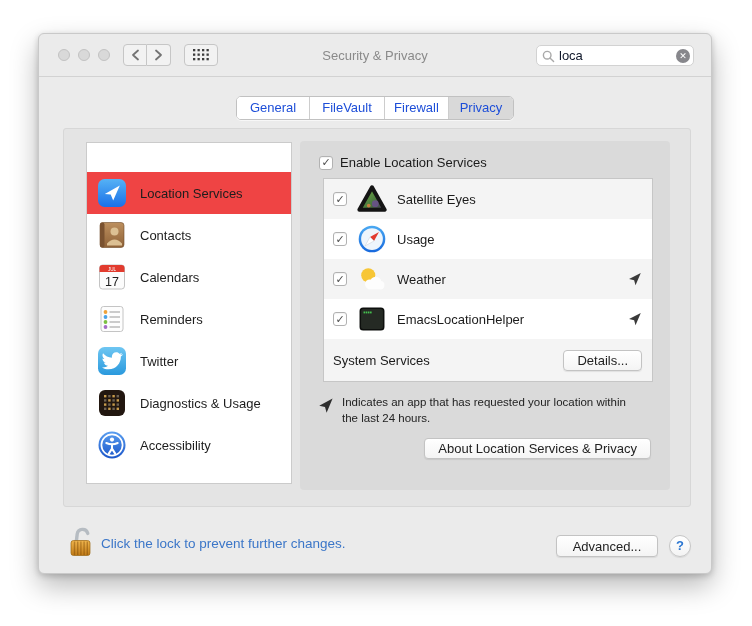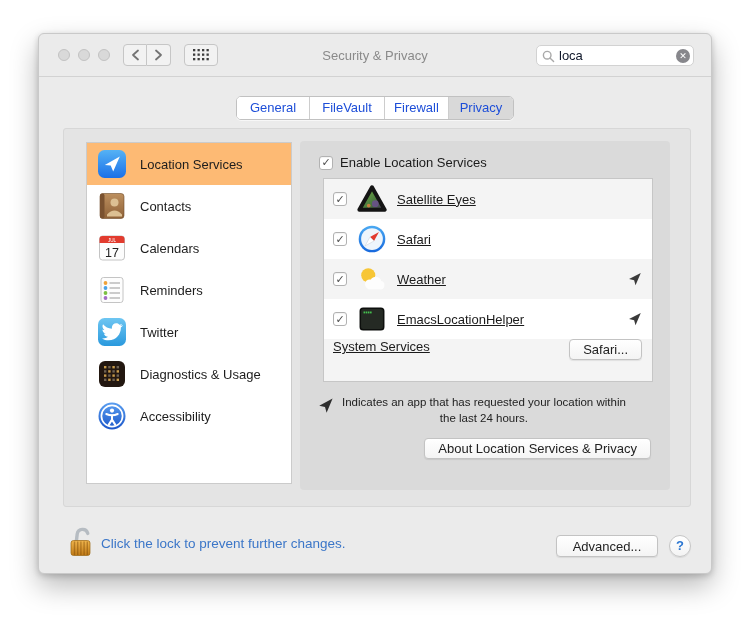--- a/index.html
+++ b/index.html
@@ -46,48 +46,48 @@
   .seg.sel { background:#d9d9d9; }
   .seg.w1{width:73px}.seg.w2{width:75px}.seg.w3{width:64px}.seg.w4{width:64px}
 
   
   .tabbox { position:absolute; left:24px; top:94px; width:628px; height:379px;
     background:#e4e4e4; border:1px solid #d7d7d7; border-radius:3px; }
   .sidebar { position:absolute; left:22px; top:13px; width:206px; height:342px;
     background:#ffffff; border:1px solid #cbcbcb; }
   .siderow { height:42px; display:flex; align-items:center; padding-left:10px; gap:13px;
     font-size:13px; color:#1d1d1d; }
-  .siderow.sel { background:#fdba74; }
+  .siderow.sel { background:#ef4444;margin-top:29px; }
   .sicon { width:30px; height:30px; flex:0 0 30px; }
 
   .rpanel { position:absolute; left:236px; top:12px; width:370px; height:349px;
     background:#dadada; border-radius:4px; padding:14px 19px 0 19px; }
   .enable { display:flex; align-items:center; gap:7px; font-size:13px; color:#1b1b1b; }
   .cbx { width:14px; height:14px; background:#fff; border:1px solid #b2b2b2;
     border-radius:3px; font-size:11px; font-weight:bold; color:#4c4c4c;
     display:flex; align-items:center; justify-content:center; line-height:1;
     box-shadow:inset 0 1px 1px rgba(0,0,0,.05); flex:0 0 14px; }
   .desc { font-size:11px; color:#2a2a2a; margin-top:5px; }
 
   .applist { margin:8px 0 0 4px; width:330px; background:#fff;
     border:1px solid #c6c6c6; }
   .approw { height:40px; display:flex; align-items:center; padding:0 10px 0 9px; gap:10px; }
   .approw.alt { background:#f4f4f4; }
-  .appname { font-size:13px; color:#1b1b1b; flex:1;text-decoration:underline; }
+  .appname { font-size:13px; color:#1b1b1b; flex:1; }
   .aicon { width:30px; height:30px; flex:0 0 30px; }
-  .sysrow { height:42px; display:flex; align-items:flex-start; padding:0 10px 0 9px;
+  .sysrow { height:42px; display:flex; align-items:center; padding:0 10px 0 9px;
     background:#f4f4f4; }
   .sysrow .appname { font-size:13px; }
   .pushbtn { background:linear-gradient(#ffffff,#f4f4f4); border:1px solid #c3c3c3;
     border-radius:4px; height:21px; font-size:13px; color:#222; padding:0 13px;
     font-family:"Liberation Sans","DejaVu Sans",sans-serif;
     box-shadow:0 1px 1px rgba(0,0,0,.08); }
 
   .legend { display:flex; gap:8px; margin-top:13px; margin-left:-1px; }
-  .legend .txt { font-size:11.5px; color:#222; line-height:1.35;text-align:center; }
+  .legend .txt { font-size:11.5px; color:#222; line-height:1.35; }
   .aboutwrap { display:flex; justify-content:flex-end; margin-top:12px; }
 
   
   .footer { position:absolute; left:0; top:473px; width:100%; height:67px; }
   .lock { position:absolute; left:28px; top:17px; }
   .locktext { position:absolute; left:62px; top:29px; font-size:13.5px; color:#3b76c8; }
   .advbtn { position:absolute; left:517px; top:28px; width:102px; height:22px; }
   .helpbtn { position:absolute; left:630px; top:28px; width:22px; height:22px;
     border-radius:50%; background:linear-gradient(#ffffff,#f3f3f3);
     border:1px solid #c6c6c6; font-size:13px; font-weight:bold; color:#2a76d2;
@@ -294,21 +294,21 @@
         <div class="approw">
           <span class="cbx">✓</span>
           <svg class="aicon" viewBox="0 0 32 32">
             <circle cx="16" cy="16" r="14.2" fill="url(#gSaf)"></circle>
             <circle cx="16" cy="16" r="11.6" fill="#eef5fc"></circle>
             <g transform="rotate(45 16 16)">
               <polygon points="16,5.5 19,16 13,16" fill="#e23b30"></polygon>
               <polygon points="13,16 19,16 16,26.5" fill="#ffffff" stroke="#b9c2cc" stroke-width="0.4"></polygon>
             </g>
           </svg>
-          <span class="appname">Safari</span>
+          <span class="appname">Usage</span>
         </div>
         <div class="approw alt">
           <span class="cbx">✓</span>
           <svg class="aicon" viewBox="0 0 32 32">
             <circle cx="12" cy="12" r="7.5" fill="#f7c636"></circle>
             <g fill="#fdfdfd">
               <circle cx="13.5" cy="21.5" r="5"></circle>
                 <circle cx="20" cy="19.5" r="6"></circle>
               <circle cx="25" cy="22.5" r="4.3"></circle>
                 <rect x="10.5" y="21" width="18" height="6" rx="3"></rect>
@@ -330,21 +330,21 @@
                 <rect x="13.9" y="8" width="1.7" height="2"></rect>
             </g>
           </svg>
           <span class="appname">EmacsLocationHelper</span>
           <svg width="14" height="14" viewBox="0 0 16 16">
             <path d="M14.6 1 L1.2 8 L7 9.4 L8.6 15 Z" fill="#3a3a3a"></path>
           </svg>
         </div>
         <div class="sysrow">
           <span class="appname">System Services</span>
-          <button class="pushbtn">Safari...</button>
+          <button class="pushbtn">Details...</button>
         </div>
       </div>
 
       <div class="legend">
         <svg width="16" height="17" viewBox="0 0 16 16" style="margin-top:2px">
           <path d="M14.6 1 L1.2 8.2 L7 9.6 L8.6 15.2 Z" fill="#2e2e2e"></path>
         </svg>
         <div class="txt">
           <div>Indicates an app that has requested your location within</div>
           <div>the last 24 hours.</div>

